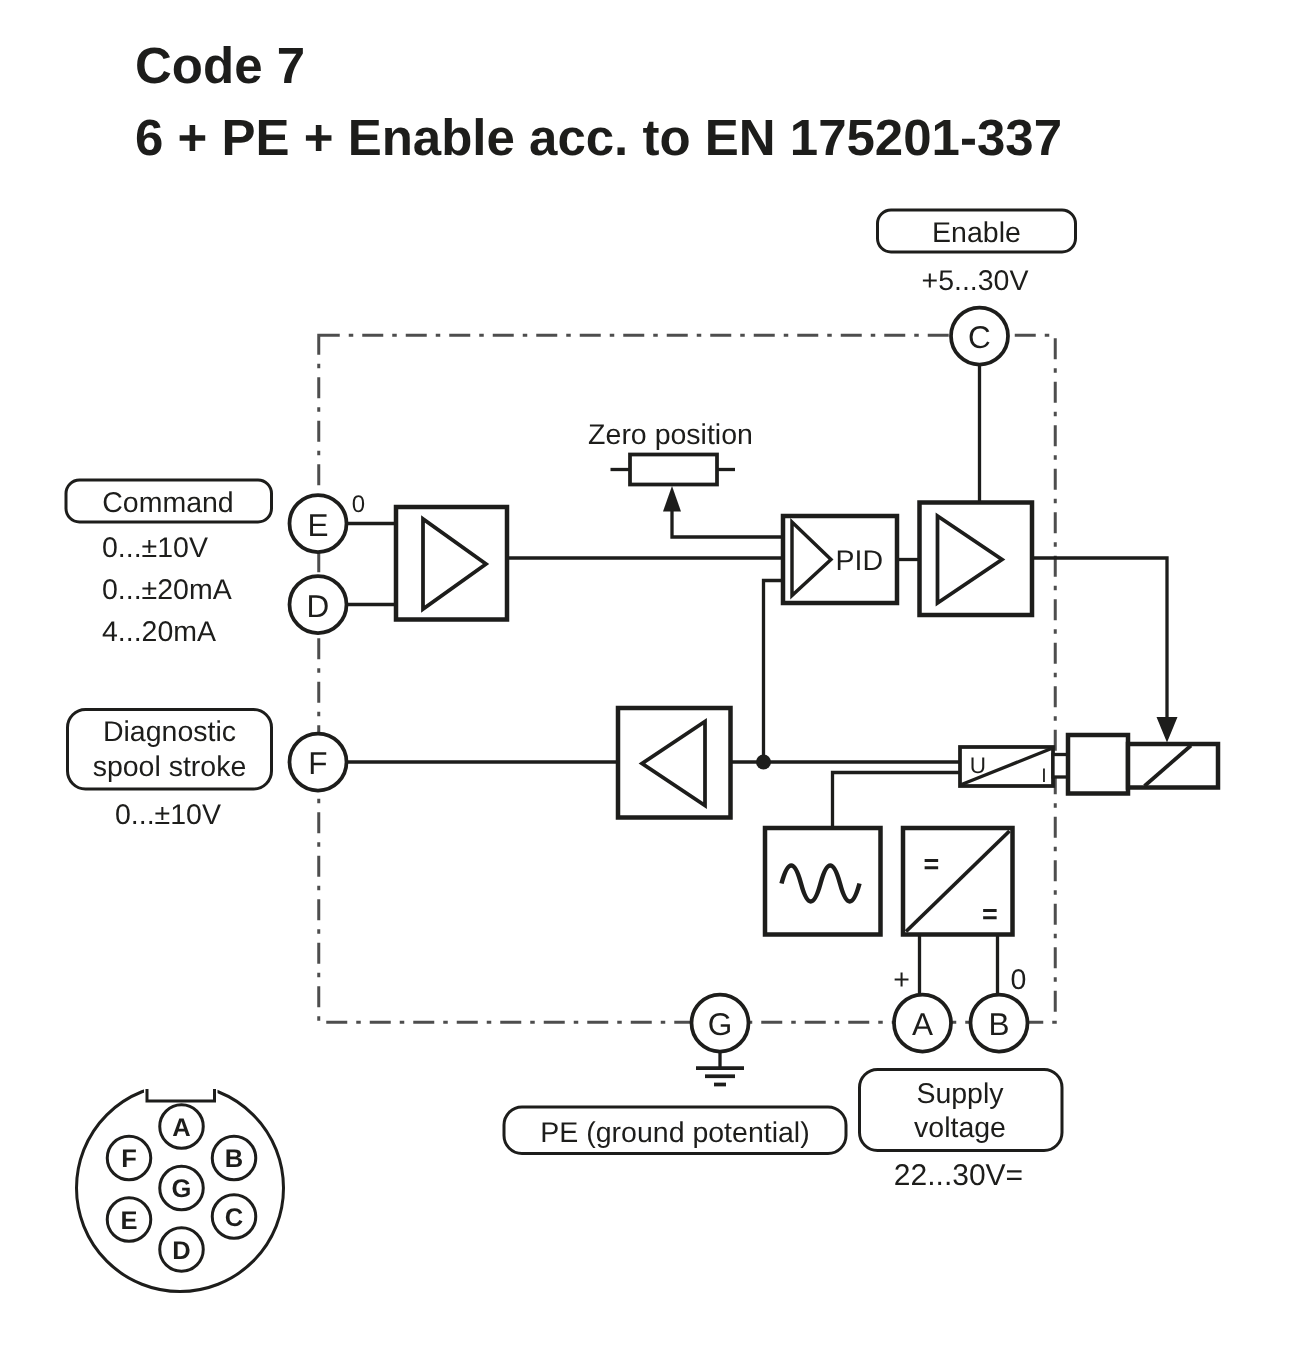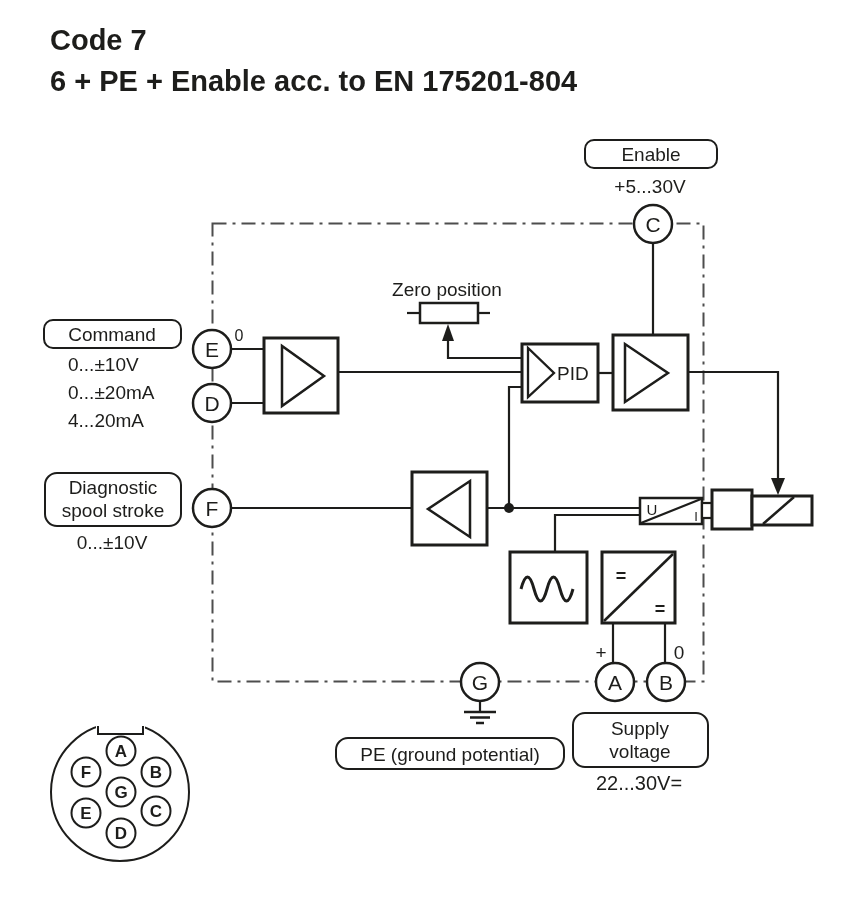--- a/index.html
+++ b/index.html
@@ -1,29 +1,29 @@
 <!DOCTYPE html>
 <html><head>
 <meta charset="utf-8">
 <style>
   html,body{margin:0;padding:0;background:#ffffff;}
   .page{position:relative;width:860px;height:909px;background:#ffffff;overflow:hidden;
         font-family:"Liberation Sans",sans-serif;color:#1d1d1b;}
   .title{position:absolute;left:50px;top:20px;line-height:1.42;}
-  .title div{font-size:29px;font-weight:bold;white-space:nowrap;}
+  .title div{font-size:34px;font-weight:bold;white-space:nowrap;margin-left:40px;}
   svg text{font-family:"Liberation Sans",sans-serif;fill:#1d1d1b;}
 </style>
 </head>
 <body>
 
 <div class="page">
 
   <div class="title">
     <div>Code 7</div>
-    <div>6 + PE + Enable acc. to EN 175201-804</div>
+    <div>6 + PE + Enable acc. to EN 175201-337</div>
   </div>
 
   <svg width="860" height="909" viewBox="0 0 860 909">
 
     <rect x="212.5" y="223.5" width="491" height="458" fill="none" stroke="#4d4d4d" stroke-width="2" stroke-dasharray="14 6 3 6"></rect>
 
     <g stroke="#1d1d1b" stroke-width="2.2" fill="none">
       <line x1="231" y1="349" x2="264" y2="349"></line>
       <line x1="231" y1="403" x2="264" y2="403"></line>
       <line x1="338" y1="372" x2="522" y2="372"></line>

